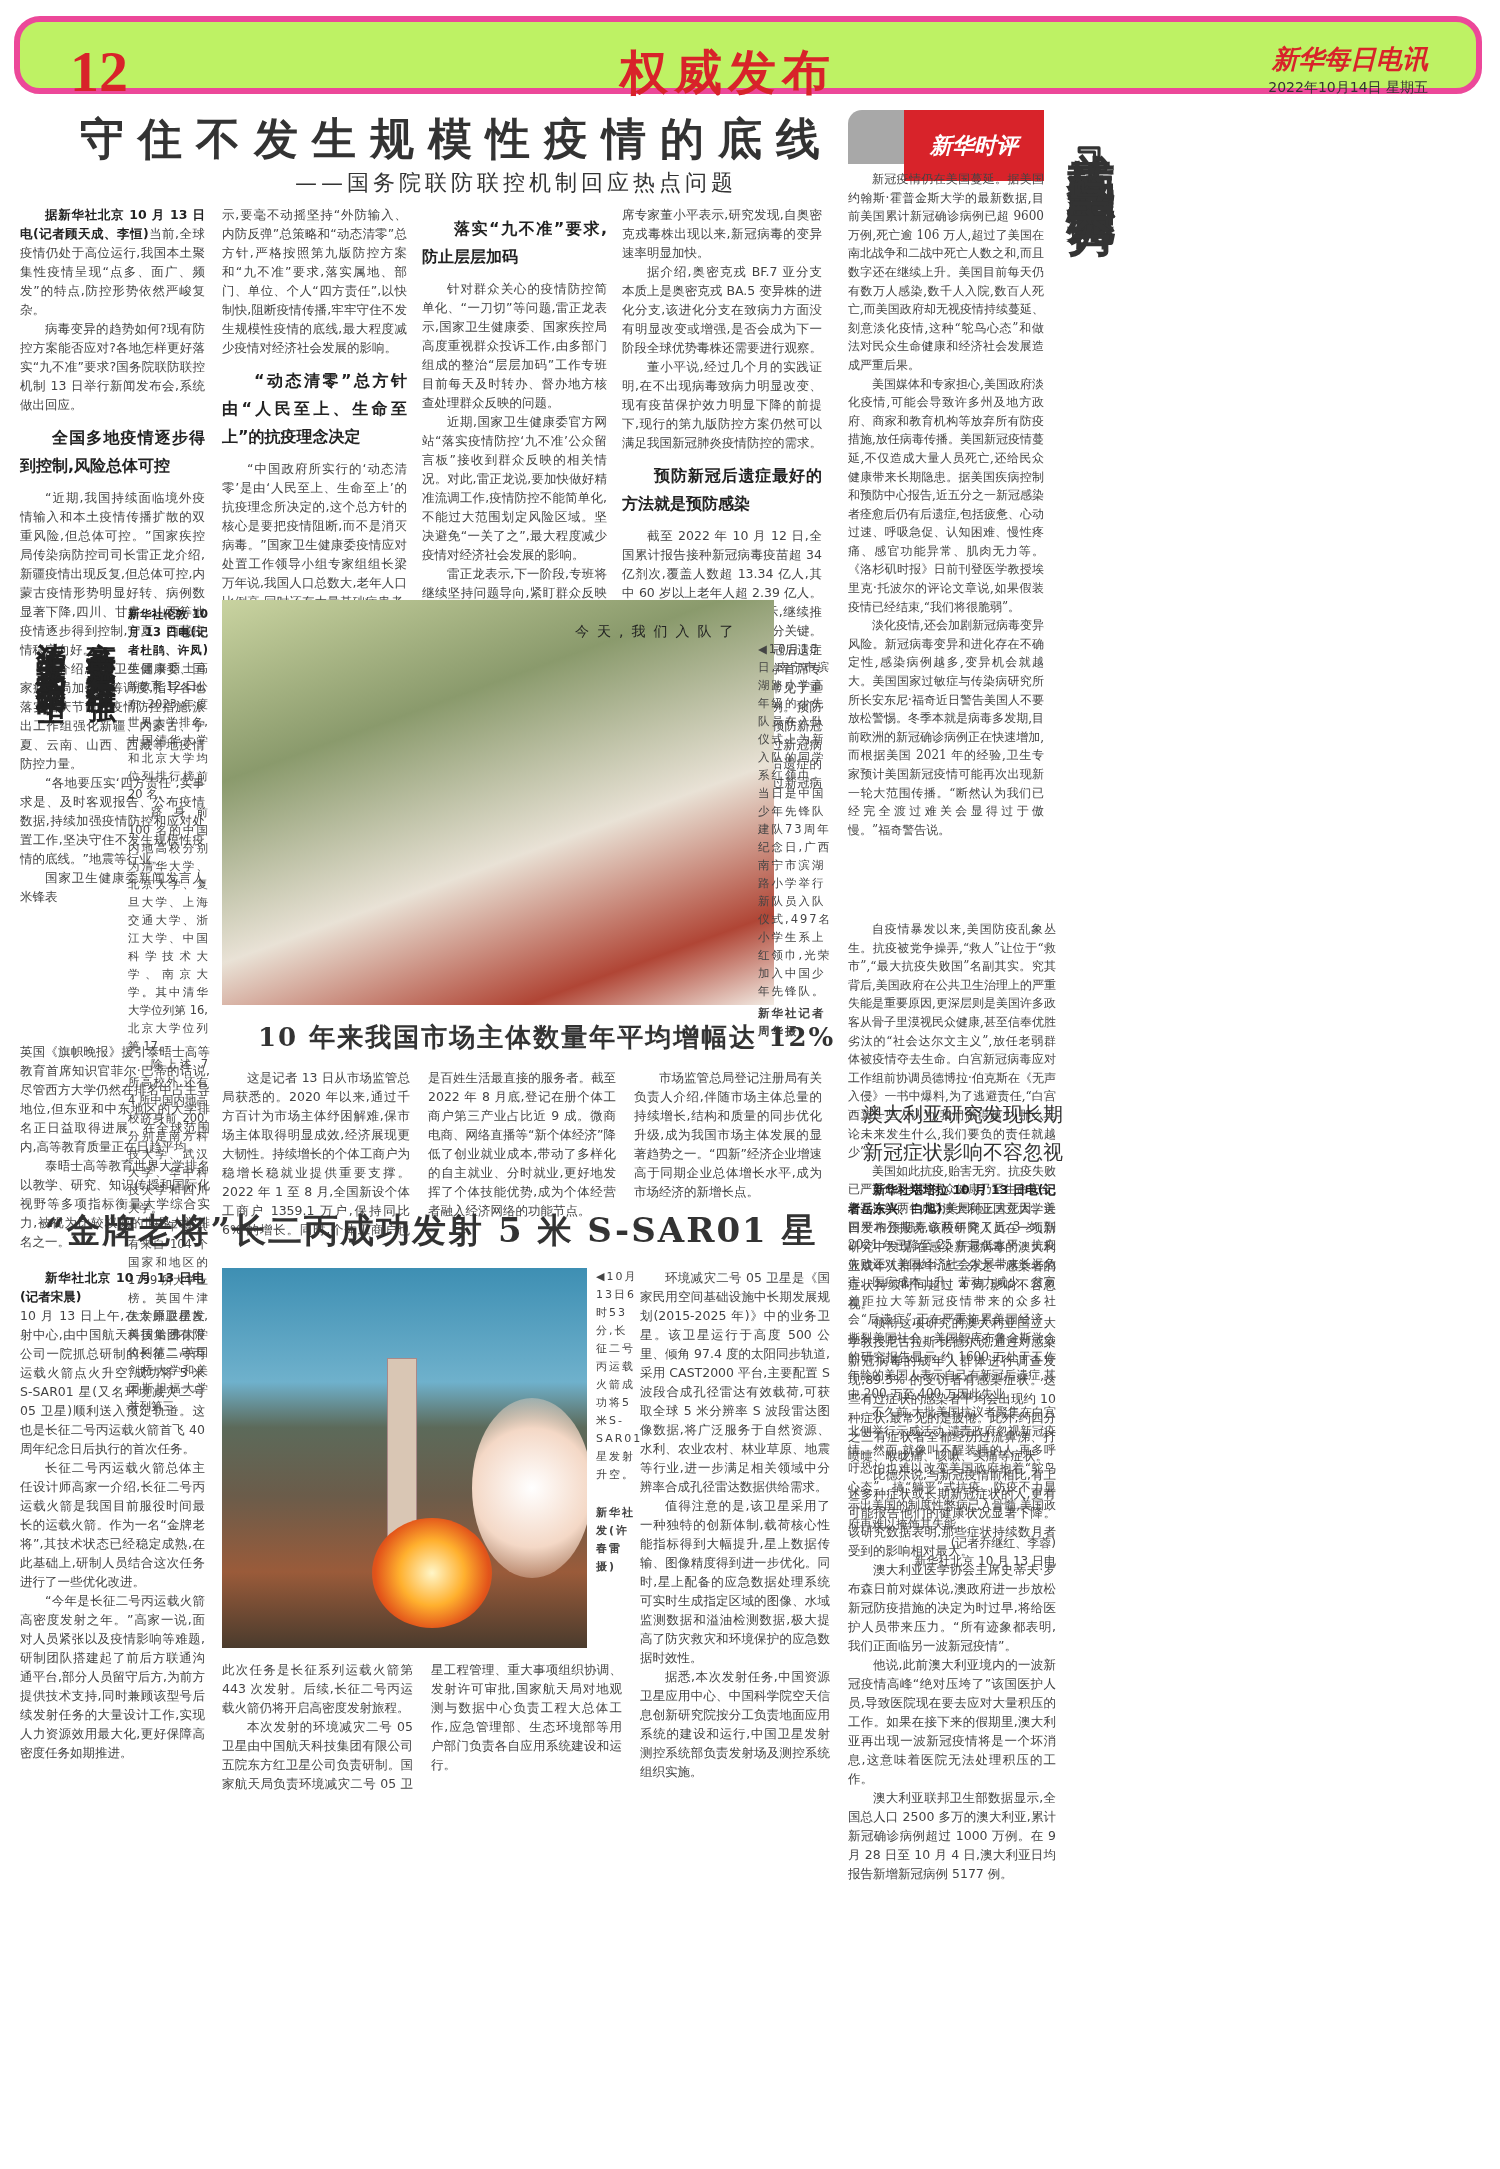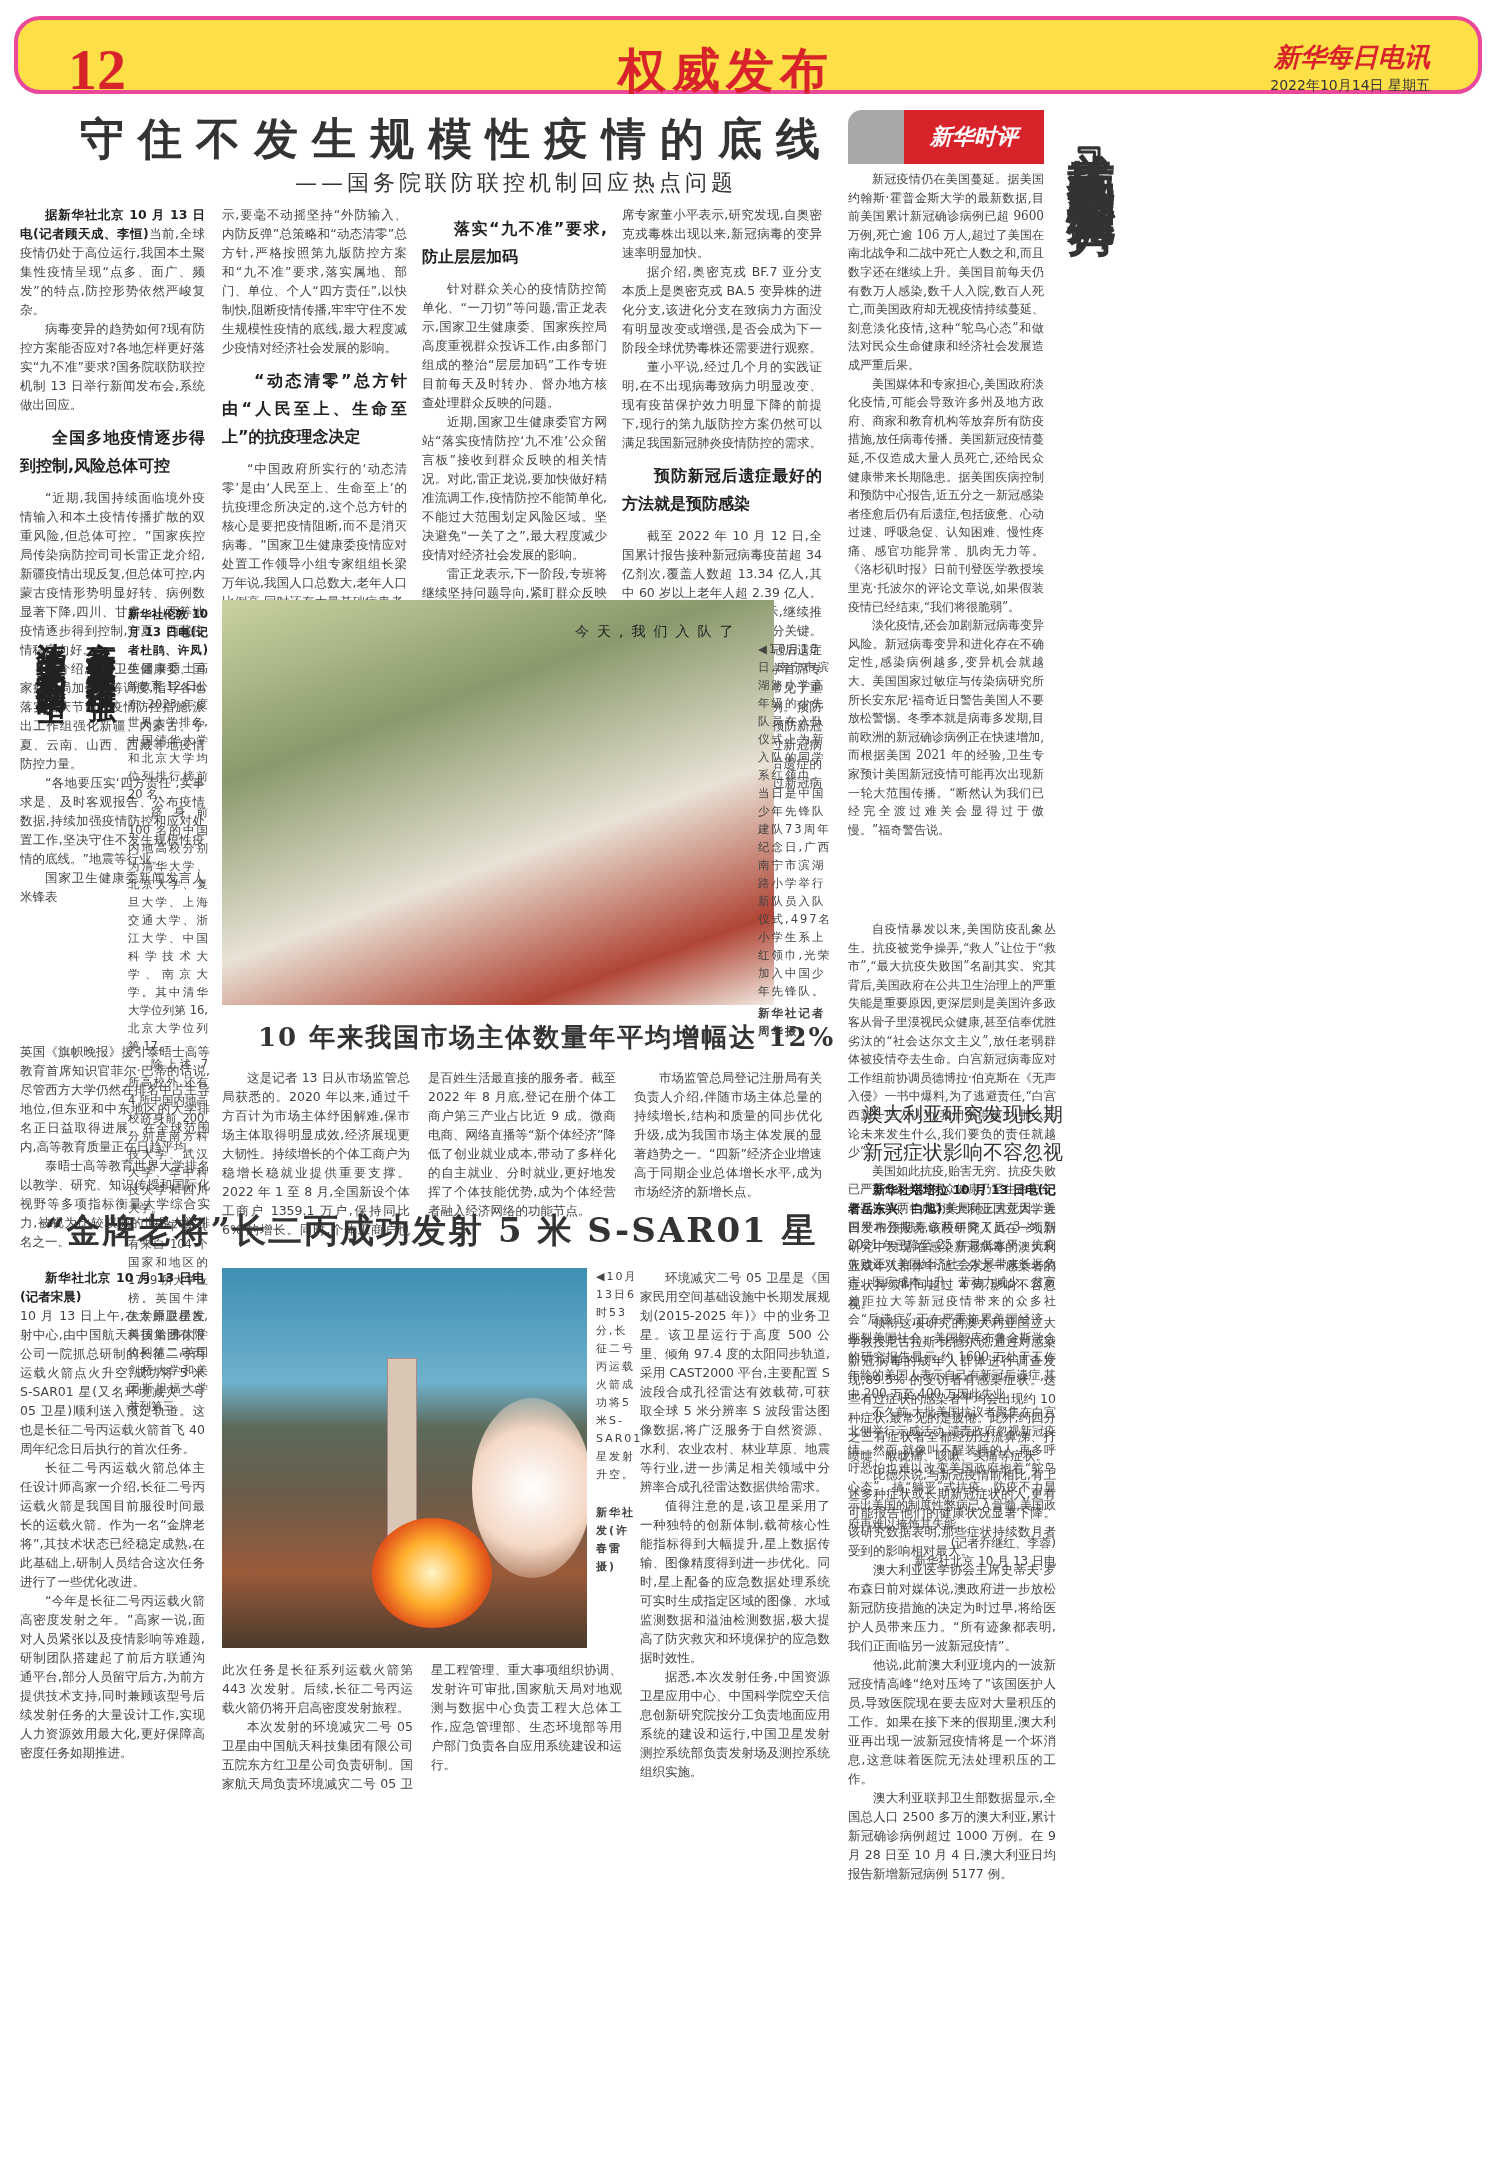--- a/index.html
+++ b/index.html
@@ -1,34 +1,34 @@
 <!DOCTYPE html>
 <html><head>
 <meta charset="utf-8">
 <style>
   * { box-sizing: border-box; margin: 0; padding: 0; }
   body { width: 1500px; height: 2169px; background: #fff; font-family: "DejaVu Serif", serif; color: #333; position: relative; overflow: hidden; }
-  .masthead { position: absolute; left: 14px; top: 16px; width: 1468px; height: 78px; border: 4px solid #ec4899; border-radius: 26px; background: #fde047; }
+  .masthead { position: absolute; left: 14px; top: 16px; width: 1468px; height: 78px; border: 6px solid #ec4899; border-radius: 26px; background: #bef264; }
   .page-num { position: absolute; left: 50px; top: 20px; font-size: 58px; font-weight: bold; color: #d8232a; font-family: "Liberation Serif", serif; line-height: 60px; }
   .section-title { position: absolute; left: 600px; top: 22px; font-size: 48px; font-weight: bold; color: #d8232a; letter-spacing: 6px; font-family: "DejaVu Serif", serif; line-height: 56px; }
   .brand { position: absolute; right: 48px; top: 20px; text-align: right; }
   .brand-name { font-size: 26px; color: #d8232a; font-weight: bold; font-style: italic; }
   .brand-date { font-size: 14px; color: #333; font-family: "DejaVu Sans", sans-serif; margin-top: 2px; }
 
   .main-headline { position: absolute; left: 80px; top: 110px; font-size: 44px; font-weight: bold; letter-spacing: 14px; color: #333; font-family: "DejaVu Serif", serif; }
   .subhead { position: absolute; left: 295px; top: 168px; font-size: 22px; letter-spacing: 4px; color: #333; font-family: "DejaVu Sans", sans-serif; }
 
   .col { position: absolute; font-size: 12.5px; line-height: 19px; text-align: justify; color: #444; font-family: "DejaVu Sans", sans-serif; }
   .col p { text-indent: 2em; }
   .col .lead { font-weight: bold; color: #222; }
   .col h3 { font-size: 16px; font-weight: bold; color: #222; line-height: 28px; margin: 10px 0 8px; text-indent: 2em; }
 
   .comment-badge { position: absolute; left: 848px; top: 110px; width: 196px; height: 54px; }
   .comment-badge .grey { position: absolute; left: 0; top: 0; width: 60px; height: 54px; background: #a8a8a8; border-radius: 14px 0 0 0; }
-  .comment-badge .red { position: absolute; left: 56px; top: 0; width: 140px; height: 54px; background: #d8232a; color: #fff; font-size: 22px; font-weight: bold; font-style: italic; display: flex; align-items: center; justify-content: center; font-family: "DejaVu Sans", sans-serif; }
+  .comment-badge .red { position: absolute; left: 56px; top: 0; width: 140px; height: 71px; background: #d8232a; color: #fff; font-size: 22px; font-weight: bold; font-style: italic; display: flex; align-items: center; justify-content: center; font-family: "DejaVu Sans", sans-serif; }
   .vert-title { position: absolute; writing-mode: vertical-rl; font-weight: bold; color: #333; font-family: "DejaVu Serif", serif; }
   .comment-col { position: absolute; left: 848px; top: 170px; width: 196px; font-size: 12px; line-height: 18.6px; color: #444; text-align: justify; font-family: "DejaVu Serif", serif; }
   .comment-col p { text-indent: 2em; }
   .comment-wide { position: absolute; left: 848px; top: 720px; width: 208px; font-size: 12px; line-height: 18.6px; color: #444; text-align: justify; font-family: "DejaVu Serif", serif; }
   .comment-wide p { text-indent: 2em; }
 
   .photo1 { position: absolute; left: 222px; top: 600px; width: 552px; height: 405px; background: linear-gradient(160deg,#c9d3a0 0%,#8a9a6c 30%,#e9e2d6 60%,#b04535 85%,#f2ece4 100%); overflow: hidden; }
   .photo1-headline { position: absolute; left: 575px; top: 623px; font-size: 14px; letter-spacing: 8px; color: #222; font-family: "DejaVu Sans", sans-serif; }
   .photo-caption { position: absolute; font-size: 11.5px; line-height: 18px; color: #444; letter-spacing: 2px; font-family: "DejaVu Sans", sans-serif; }
 

